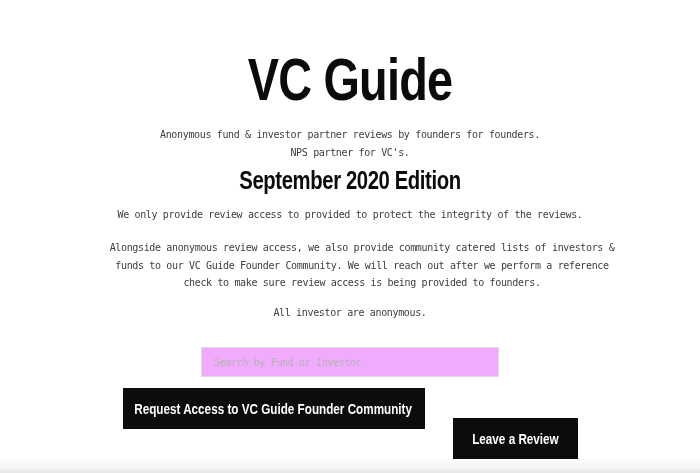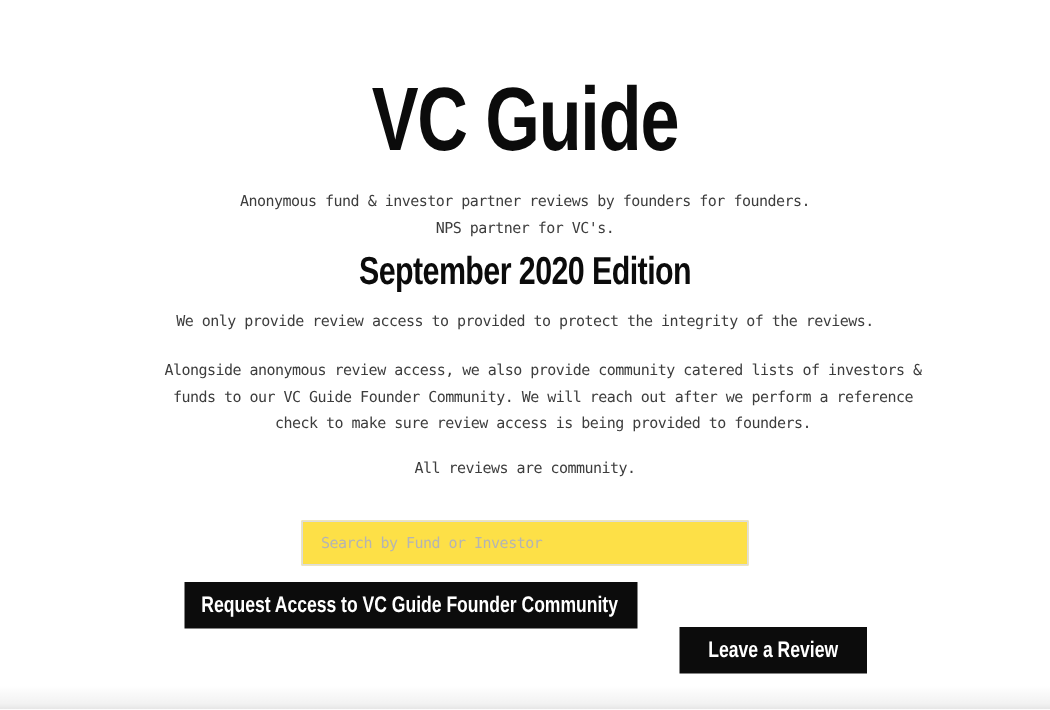--- a/index.html
+++ b/index.html
@@ -92,21 +92,21 @@
     top: 347px;
     left: 0;
     width: 100%;
     text-align: center;
   }
   .search-input {
     width: 298px;
     height: 30px;
     border: 1px solid #dcdcdc;
     border-radius: 0;
-    background: #fde047;
+    background: #f0abfc;
     padding: 5px 12px;
     font-family: "DejaVu Sans Mono", monospace;
     font-size: 10px;
     letter-spacing: -0.35px;
     color: #3d3d3d;
     outline: none;
   }
   .search-input::placeholder {
     color: #b4b4b4;
     opacity: 1;
@@ -115,21 +115,21 @@
     position: absolute;
     top: 388px;
     left: 0;
     width: 100%;
     display: flex;
     justify-content: center;
     align-items: flex-start;
     gap: 28px;
   }
   .cta-button {
-    height: 31px;
+    height: 41px;
     background: #0c0c0c;
     color: #ffffff;
     border: none;
     display: flex;
     align-items: center;
     justify-content: center;
     cursor: pointer;
     font-family: "Liberation Sans", sans-serif;
     font-weight: bold;
     font-size: 15px;
@@ -162,21 +162,21 @@
     <span>Anonymous fund &amp; investor partner reviews by founders for founders.</span><br>
     <span>NPS partner for VC's.</span>
   </p>
 
   <h2 class="edition-heading">September 2020 Edition</h2>
 
   <p class="integrity-note">We only provide review access to provided to protect the integrity of the reviews.</p>
 
   <p class="community-paragraph">Alongside anonymous review access, we also provide community catered lists of investors &amp; funds to our VC Guide Founder Community. We will reach out after we perform a reference check to make sure review access is being provided to founders.</p>
 
-  <p class="anonymous-note">All reviews are community.</p>
+  <p class="anonymous-note">All investor are anonymous.</p>
 
   <div class="search-wrap">
     <input class="search-input" type="text" placeholder="Search by Fund or Investor" style="">
   </div>
 
   <div class="cta-row">
     <button class="cta-button btn-request">
       <span class="btn-label">Request Access to VC Guide Founder Community</span>
     </button>
     <button class="cta-button btn-review">

